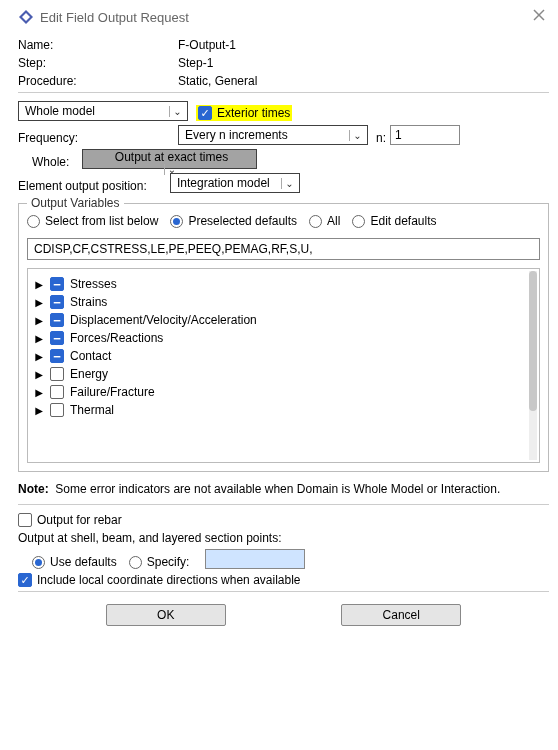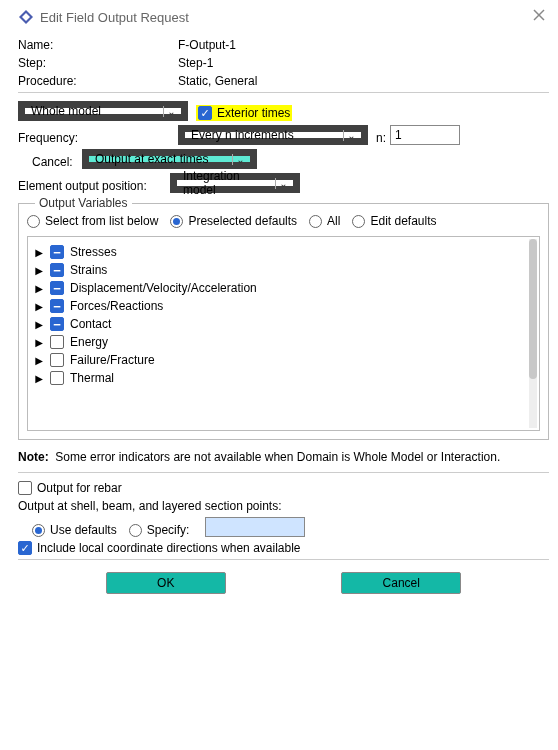--- a/index.html
+++ b/index.html
@@ -12,47 +12,47 @@
   .titlebar { display: flex; align-items: center; height: 34px; color: #666; }
   .titlebar .icon { margin-right: 6px; display:flex; }
   .titlebar .title { font-size: 13px; }
   .close { position: absolute; right: 12px; top: 8px; color: #888; cursor: default; }
   .row { display: flex; align-items: flex-end; margin: 4px 0; }
   .row .label { width: 160px; color: #000; }
   .value { color:#000; }
   .hr { border: none; border-top: 1px solid #ccc; margin: 4px 0 8px 0; }
   .select {
     display: inline-flex; align-items: center; justify-content: space-between;
-    height: 20px; border: 7px solid #404040; background: #fff; padding: 0 2px 0 6px;
+    height: 20px; border: 1px solid #404040; background: #fff; padding: 0 2px 0 6px;
   }
   .select .chev { width: 16px; text-align:center; border-left: 1px solid #aaa; font-size:10px; color:#333; }
-  .select.hi { background: #5eead4; }
+  .select.hi { background: #a3a3a3; flex-direction: column; }
   .checkbox, .radio { display: inline-flex; align-items: center; gap: 5px; }
   .cb-box { width: 14px; height: 14px; border: 1px solid #666; border-radius: 2px; background:#fff; display:flex; align-items:center; justify-content:center; }
   .cb-box.checked { background:#2966d1; border-color:#2966d1; color:#fff; font-size:11px; line-height:1; }
   .rb-circle { width: 13px; height: 13px; border: 1px solid #666; border-radius: 50%; background:#fff; display:flex; align-items:center; justify-content:center; }
   .rb-circle.sel::after { content:""; width:7px; height:7px; border-radius:50%; background:#2966d1; }
   .hlyellow { background: #ffff00; padding: 1px 2px; }
   .ninput { width: 70px; height: 20px; border:1px solid #888; padding: 0 4px; margin-left:4px; }
   .fieldset {
     border: 1px solid #bbb; padding: 6px 8px 8px 8px; margin-top: 10px; position: relative;
   }
   .fieldset .legend {
-    position: absolute; top: -8px; left: 16px; background:#fff; padding: 0 4px; color:#333;
+    position: absolute; top: -8px; left: 8px; background:#fff; padding: 0 4px; color:#333;
   }
   .varinput { width: 100%; height: 22px; border:1px solid #888; padding: 0 6px; margin-top:6px; }
   .tree { border:1px solid #bbb; height: 195px; margin-top: 8px; overflow-y: auto; padding: 6px 4px; position:relative;}
   .tree-row { display:flex; align-items:center; gap:6px; padding:2px 2px; }
   .treetri { width:10px; display:inline-block; text-align:center; font-size:10px; color:#000;}
   .treecb { width:14px; height:14px; border:1px solid #666; border-radius:2px; background:#fff; display:flex; align-items:center; justify-content:center; }
   .treecb.partial { background:#2966d1; border-color:#2966d1; color:#fff; font-weight:bold; font-size:13px; line-height:11px;}
   .note { font-size:12px; margin: 10px 0 8px 0;}
   .note b { font-weight:bold; }
   .footer-btns { display:flex; justify-content: space-around; margin-top: 12px; padding: 0 30px;}
-  .btn { width: 120px; height: 22px; border:1px solid #888; background:#14b8a6; border-radius:2px; display:flex; align-items:center; justify-content:center; }
+  .btn { width: 120px; height: 22px; border:1px solid #888; background:#e5e5e5; border-radius:2px; display:flex; align-items:center; justify-content:center; }
   .spec-input { width:100px; height:20px; background:#cfe4ff; border:1px solid #888; margin-left:4px;}
   .scroll-track { position:absolute; right:2px; top:2px; bottom:2px; width:8px; background:#eee;}
   .scroll-thumb { position:absolute; right:2px; top:2px; width:8px; height:140px; background:#c8c8c8; border-radius:4px;}
 </style>
 </head>
 <body>
 
 <div class="dialog">
 
   <div class="titlebar">
@@ -104,21 +104,21 @@
     <span class="label">Frequency:</span>
     <span class="select" style="width:190px">
       <span>Every n increments</span>
       <span class="chev">⌄</span>
     </span>
     <span style="margin-left:8px">n:</span>
     <input class="ninput" value="1" style="">
   </div>
 
   <div class="row" style="margin-left:14px">
-    <span style="width:50px">Cancel:</span>
+    <span style="width:50px">Whole:</span>
     <span class="select hi" style="width:175px">
       <span>Output at exact times</span>
       <span class="chev">⌄</span>
     </span>
   </div>
 
   <div class="row">
     <span style="width:152px">Element output position:</span>
     <span class="select" style="width:130px">
       <span>Integration model</span>
@@ -139,20 +139,21 @@
       </span>
       <span class="radio">
         <span class="rb-circle"></span>
         <span>All</span>
       </span>
       <span class="radio">
         <span class="rb-circle"></span>
         <span>Edit defaults</span>
       </span>
     </div>
+    <input class="varinput" value="CDISP,CF,CSTRESS,LE,PE,PEEQ,PEMAG,RF,S,U," style="">
     <div class="tree">
       <div id="tree-rows">
           <div class="tree-row">
             <span class="treetri">▶</span>
             <span class="treecb partial">−</span>
             <span>Stresses</span>
           </div>
           <div class="tree-row">
             <span class="treetri">▶</span>
             <span class="treecb partial">−</span>

